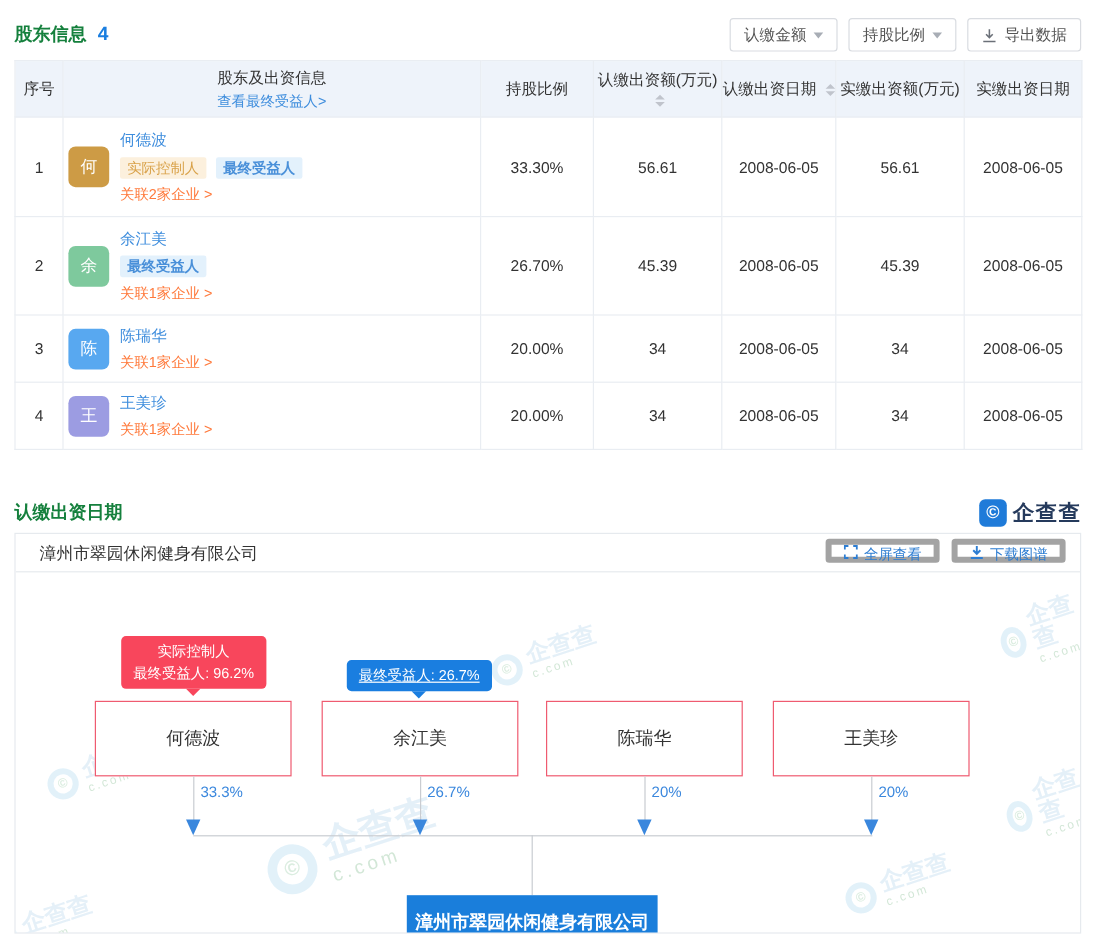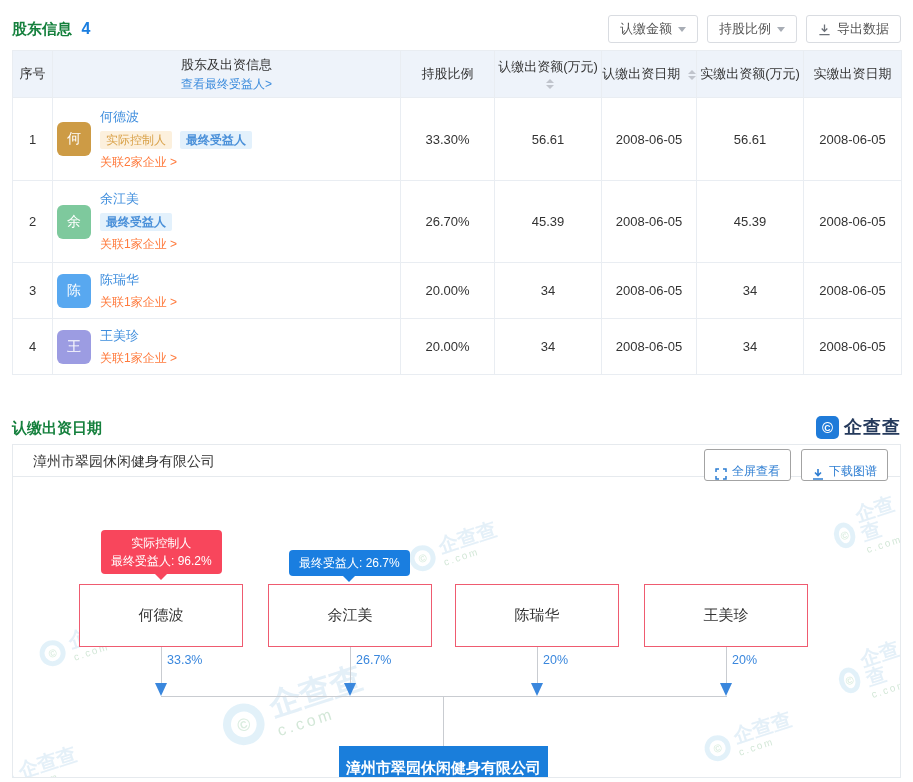--- a/index.html
+++ b/index.html
@@ -50,39 +50,39 @@
   .brand-icon { width:23px; height:23px; border-radius:5px; background:#1f7bd9; color:#fff;
     font-size:15px; font-weight:bold; display:flex; align-items:center; justify-content:center; }
   .brand-name { font-size:18px; font-weight:bold; color:#253a5c; letter-spacing:1px; }
 
   
   .panel { position:absolute; left:12px; top:444px; width:889px; height:334px;
     border:1px solid #e6eaee; background:#fff; overflow:hidden; }
   .panel-head { position:relative; height:32px; border-bottom:1px solid #e6eaee; }
   .panel-company { position:absolute; left:20px; top:0; line-height:32px; font-size:14px; color:#333; }
   .panel-btns { position:absolute; right:12px; top:4px; display:flex; gap:10px; }
-  .pbtn { height:32px; padding:0 10px; background:#fff; border:1px solid #a3a3a3; border-radius:3px;
-    color:#2d7dd2; font-size:12px; display:flex; align-items:flex-end; gap:5px; cursor:pointer; }
+  .pbtn { height:20px; padding:0 10px; background:#fff; border:5px solid #a3a3a3; border-radius:3px;
+    color:#2d7dd2; font-size:12px; display:flex; align-items:flex-start; gap:5px; cursor:pointer; }
   .chart { position:relative; width:100%; height:301px; }
 
   
   .wm { position:absolute; display:flex; align-items:center; gap:6px; opacity:.75; pointer-events:none; }
   .wm-circle { width:26px; height:26px; border-radius:50%; border:5px solid #d9edf8;
     color:#cfe7d6; font-size:11px; font-weight:bold; display:flex; align-items:center; justify-content:center; }
   .wm-txt { display:flex; flex-direction:column; line-height:1; }
   .wm-cn { font-size:20px; font-weight:bold; color:#dcebf6; }
   .wm-en { font-size:10px; color:#c4dfca; letter-spacing:2px; margin-top:2px; }
 
   
   .p-box { position:absolute; top:107px; width:164px; height:63px; border:1px solid #ef5b70; background:#fff;
     display:flex; align-items:center; justify-content:center; font-size:15px; color:#333; cursor:pointer; }
   .node-badge { position:absolute; color:#fff; font-size:12px; text-align:center; border-radius:4px;
     padding:4px 10px; line-height:18px; z-index:3; }
   .nb-red { background:#f8465c; left:88px; top:53px; }
-  .nb-blue { background:#1a7ee0; left:276px; top:73px; }
+  .nb-blue { background:#1a7ee0; left:276px; top:73px;text-decoration:underline; }
   .node-badge:after { content:""; position:absolute; left:50%; bottom:-6px; margin-left:-6px;
     width:0; height:0; border-left:6px solid transparent; border-right:6px solid transparent; }
   .nb-red:after { border-top:6px solid #f8465c; }
   .nb-blue:after { border-top:6px solid #1a7ee0; }
 
   
   .vline { position:absolute; width:1px; background:#c9ccd1; }
   .hline { position:absolute; height:1px; background:#c9ccd1; }
   .pct { position:absolute; top:176px; font-size:12.5px; color:#3a87dd;text-align:center; }
   .arrow { position:absolute; top:206px; width:0; height:0; margin-left:-6px;

